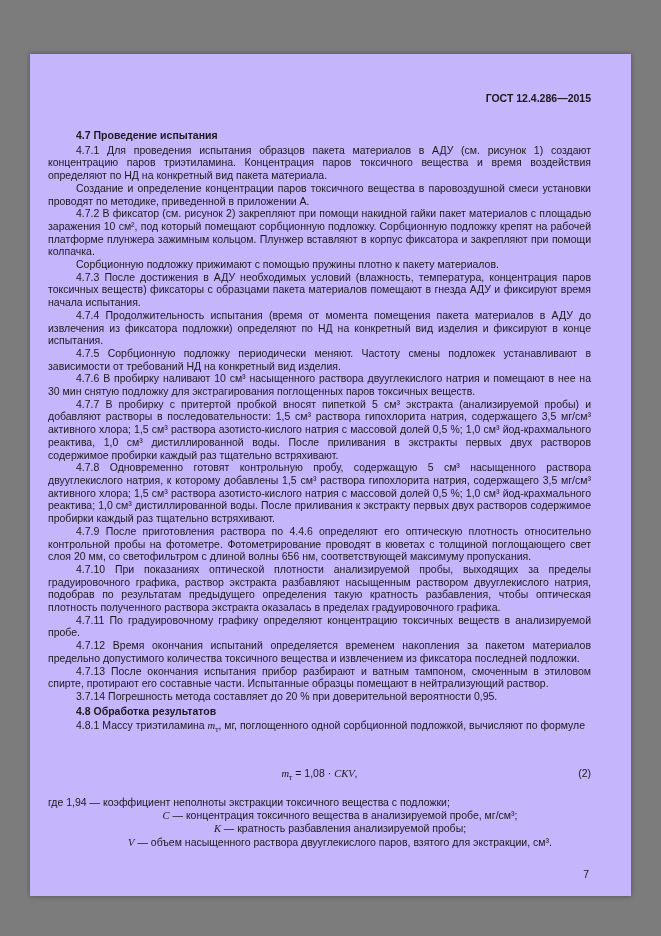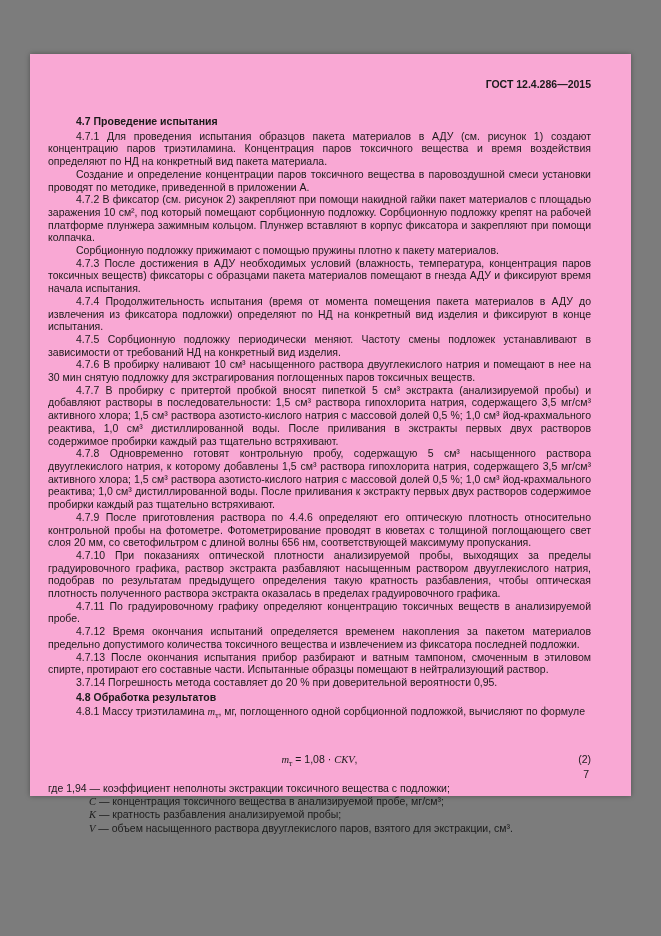--- a/index.html
+++ b/index.html
@@ -8,24 +8,24 @@
     background: #7c7c7c;
     font-family: "Liberation Sans", sans-serif;
     position: relative;
     overflow: hidden;
   }
   .page {
     position: absolute;
     left: 30px;
     top: 54px;
     width: 601px;
-    height: 742px;
-    background: #f9a8d4;
+    height: 842px;
+    background: #c4b5fd;
     box-shadow: 0 0 5px rgba(0,0,0,0.35);
-    padding: 24px 40px 0 18px;
+    padding: 38px 40px 0 18px;
   }
   .doc-header {
     text-align: right;
     font-size: 10.5px;
     font-weight: bold;
     color: #1a1a1a;
     margin-bottom: 25px;
   }
   .body-text {
     font-size: 10.5px;
@@ -48,21 +48,21 @@
     font-size: 7.5px;
     font-family: "Liberation Serif", serif;
   }
   .formula {
     position: relative;
     text-align: center;
     margin: 30px 0 11px 0;
   }
   .formula-num { position: absolute; right: 0; top: 0; }
   .def-first { text-indent: 0; }
-  .def-item { padding-left: 41px; text-align: left; }
+  .def-item { padding-left: 41px; text-align: center; }
   .page-number {
     position: absolute;
     right: 42px;
     bottom: 16px;
     font-size: 10.5px;
     color: #1a1a1a;
   }
 </style>
 </head>
 <body>

